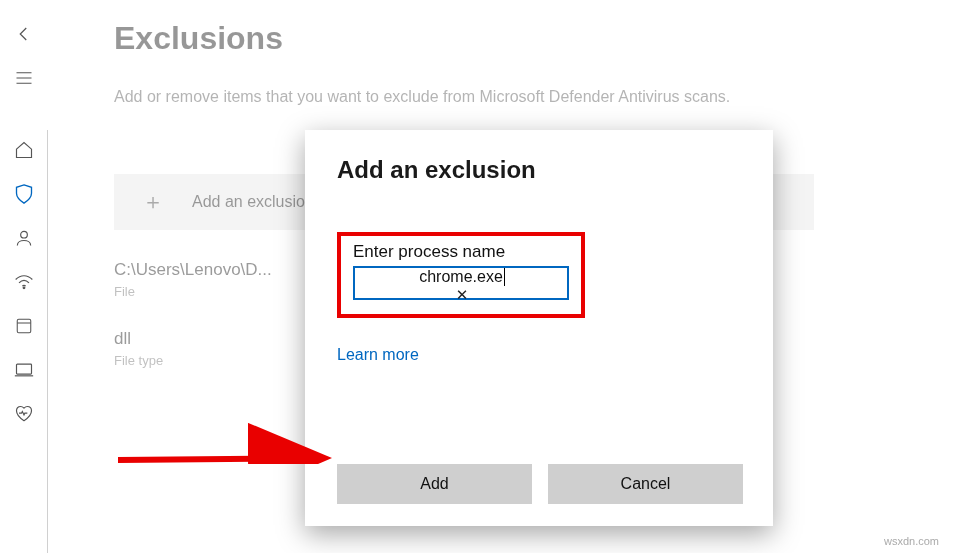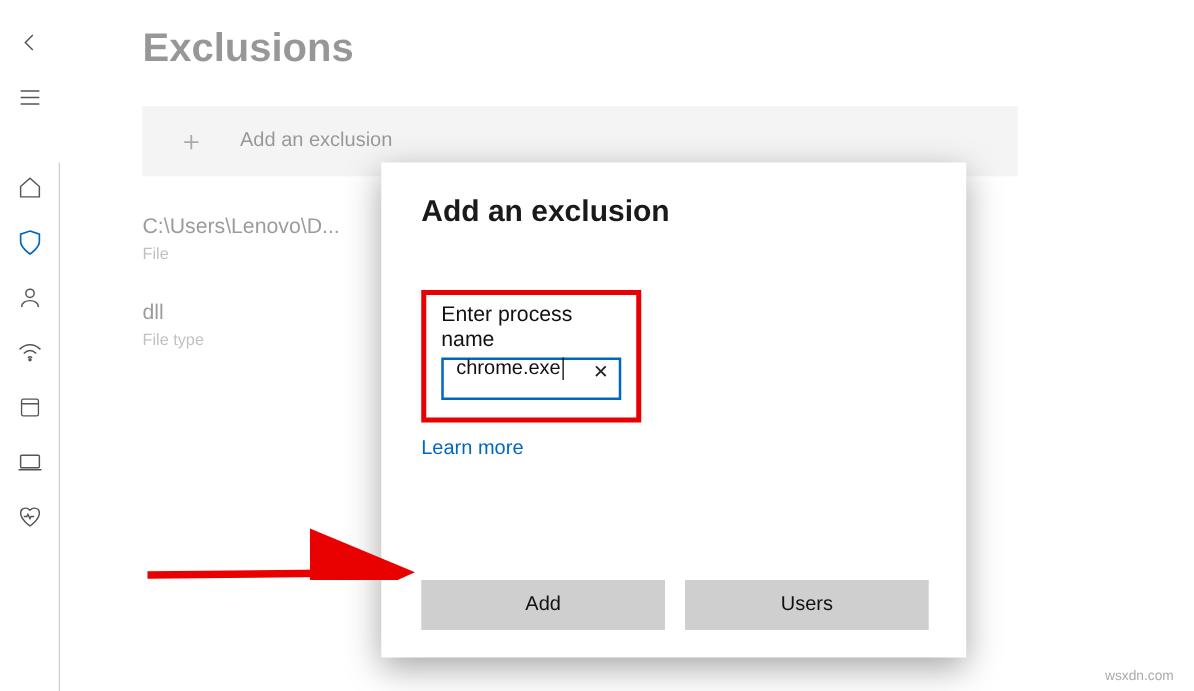--- a/index.html
+++ b/index.html
@@ -64,34 +64,35 @@
       width: 468px; height: 396px;
       background:#fff;
       box-shadow: 0 8px 26px rgba(0,0,0,0.35);
       padding: 26px 30px 0 32px;
     }
     .dlgtitle { font-size: 24px; font-weight:600; color:#1a1a1a; }
     .redbox {
       border: 4px solid #e90000;
       margin-top: 48px;
       padding: 6px 12px 14px 12px;
-      width: 176px;
+      width: 248px;
     }
     .lbl { font-size:17px; color:#111; margin-bottom:4px; }
     .inputwrap {
       border: 2px solid #0067c0;
       height: 34px;
-      display:flex; 
+      display:flex; align-items:center;
       padding: 0 8px 16px 10px;
       justify-content: space-between;
+      flex-direction: column;
     }
     .inputtxt { font-size:16px; color:#111; display:flex; align-items:center;}
     .cursor { display:inline-block; width:1px; height:18px; background:#000; margin-left:1px;}
     .clearx { font-size:15px; color:#222; }
-    .learn { margin-top: 12px; color:#0067c0; font-size:16px; }
+    .learn { margin-top: 28px; color:#0067c0; font-size:16px; }
     .btnrow {
       position:absolute; bottom:22px; left:32px; right:30px;
       display:flex; gap:16px;
     }
     .dbtn {
       flex:1; height:40px; background:#cfcfcf;
       display:flex; align-items:center; justify-content:center;
       font-size:16px; color:#111;
     }
     .arrow {
@@ -158,20 +159,21 @@
         <path d="M12 18 C12 18 3 12 3 6 C3 3 5 1 8 1 C10 1 12 3 12 3 C12 3 14 1 16 1 C19 1 21 3 21 6 C21 12 12 18 12 18 Z"></path>
         <path d="M6 9h3l1-2 2 4 1-2h3"></path>
       </svg>
   </div>
 </div>
 
 <div class="vdiv"></div>
 
 <div class="content">
   <div class="title">Exclusions</div>
+  <div class="sub">Add or remove items that you want to exclude from Microsoft Defender Antivirus scans.</div>
   <div class="addbtn">
     <span class="addplus">＋</span>
     <span>Add an exclusion</span>
   </div>
   <div class="fileitem">
     <div class="filepath">C:\Users\Lenovo\D...</div>
     <div class="filetype">File</div>
   </div>
   <div class="fileitem">
     <div class="filepath">dll</div>
@@ -189,21 +191,21 @@
       <span class="inputtxt">
           <span>chrome.exe</span>
           <span class="cursor"></span>
         </span>
       <span class="clearx">✕</span>
     </div>
   </div>
   <div class="learn">Learn more</div>
   <div class="btnrow">
     <div class="dbtn">Add</div>
-    <div class="dbtn">Users</div>
+    <div class="dbtn">Cancel</div>
   </div>
 </div>
 
 <svg class="arrow" viewBox="0 0 220 72">
   <defs>
     <marker id="ah" markerWidth="14" markerHeight="12" refX="12" refY="6" orient="auto">
       <path d="M0,0 L14,6 L0,12 Z" fill="#e90000"></path>
     </marker>
   </defs>
   <line x1="4" y1="68" x2="206" y2="66" stroke="#e90000" stroke-width="6" marker-end="url(#ah)"></line>

